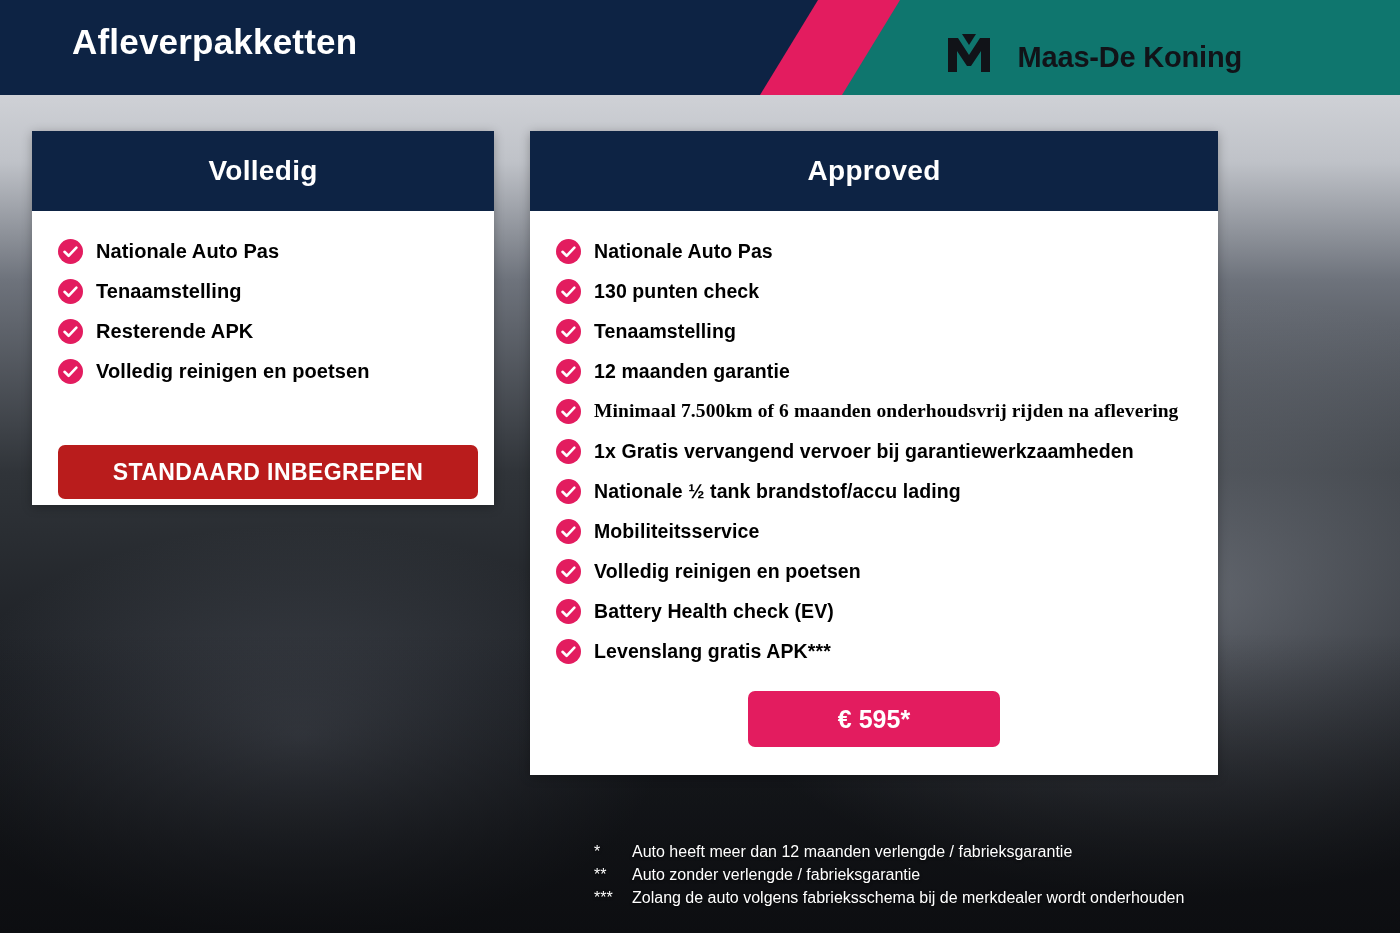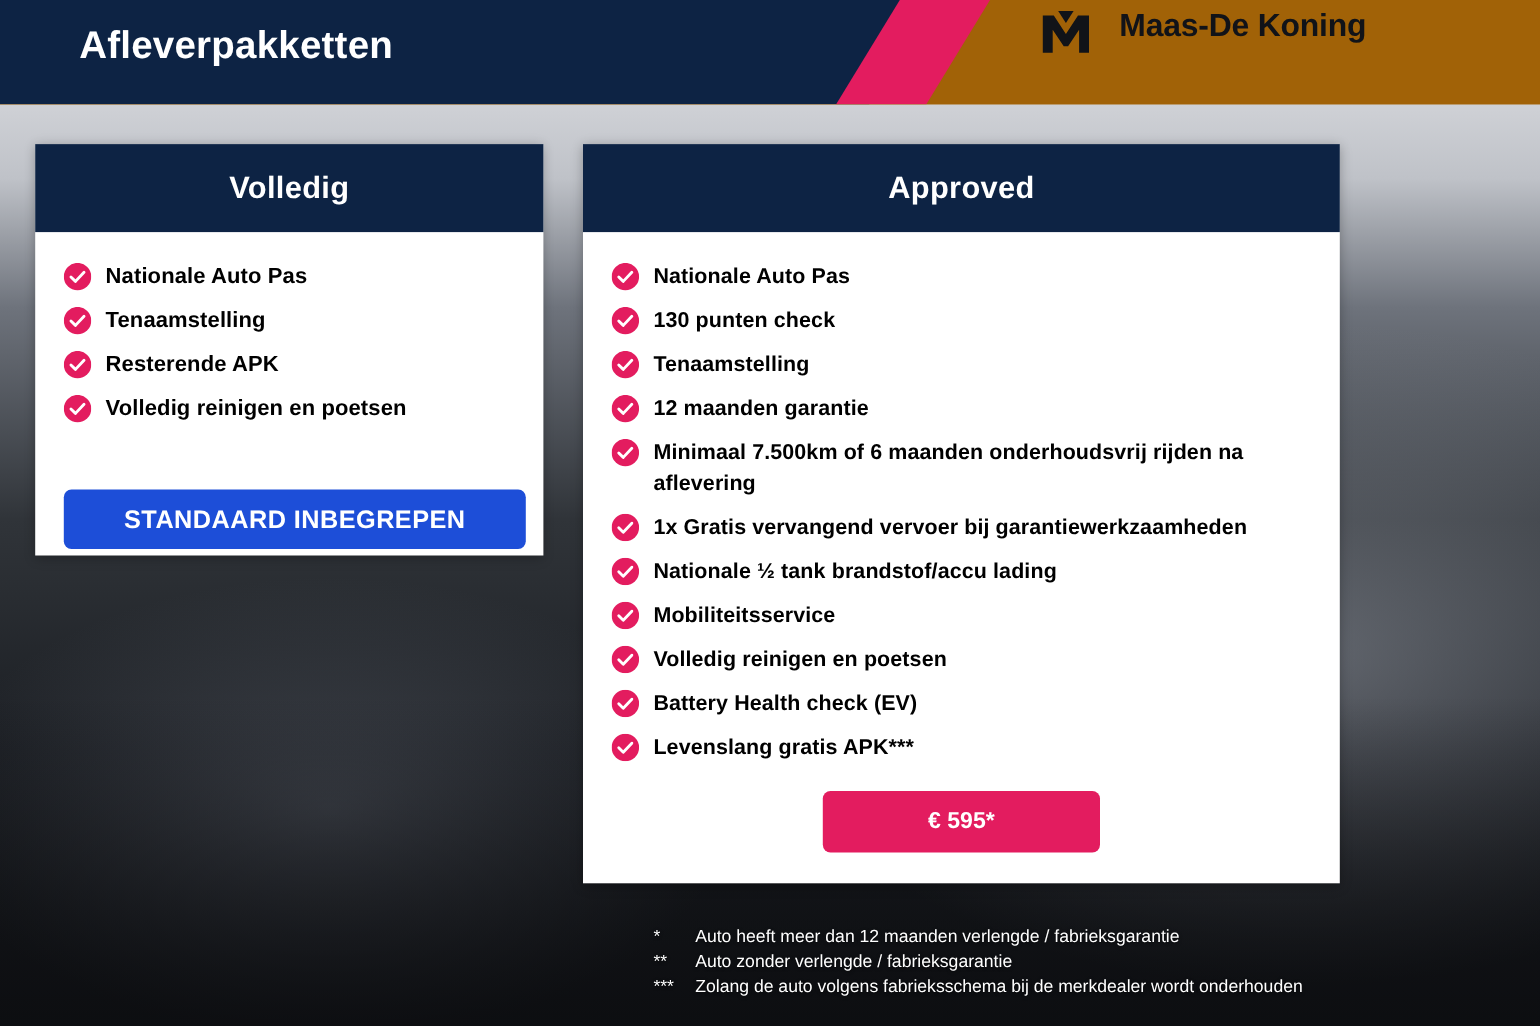--- a/index.html
+++ b/index.html
@@ -30,21 +30,21 @@
     position: absolute;
     left: 0; bottom: 0; width: 100%; height: 300px;
     background: linear-gradient(180deg, rgba(10,11,14,0) 0%, rgba(10,11,14,0.75) 100%);
   }
 
   
   .header {
     position: absolute;
     left: 0; top: 0;
     width: 1400px; height: 95px;
-    background: #a16207;
+    background: #0f766e;
     overflow: hidden;
   }
   .header-navy {
     position: absolute;
     left: 0; top: 0;
     width: 880px; height: 95px;
     background: #0d2344;
     clip-path: polygon(0 0, 880px 0, 790px 95px, 0 95px);
   }
   .header-pink {
@@ -57,23 +57,23 @@
   .header-title {
     position: absolute;
     left: 72px; top: 22px;
     font-size: 35px;
     font-weight: bold;
     color: #ffffff;
     letter-spacing: 0.2px;
   }
   .brand {
     position: absolute;
-    right: 158px; top: 8px;
+    right: 158px; top: 32px;
     display: flex;
-    align-items: flex-start;
+    align-items: flex-end;
     gap: 26px;
   }
   .brand-mark { width: 46px; height: 42px; }
   .brand-name {
     font-size: 29px;
     font-weight: bold;
     color: #111318;
     letter-spacing: -0.2px;
     white-space: nowrap;
   }
@@ -120,21 +120,21 @@
   }
 
   .card-standaard { left: 32px; top: 131px; width: 462px; }
   .card-approved  { left: 530px; top: 131px; width: 688px; }
 
   .card-standaard .feat-text { font-size: 20px; }
 
   .btn-included {
     margin: 24px 0 6px 26px;
     width: 420px; height: 54px;
-    background: #1d4ed8;
+    background: #b91c1c;
     border: none;
     border-radius: 7px;
     color: #fff;
     font-family: "Liberation Sans", sans-serif;
     font-size: 23px;
     font-weight: bold;
     letter-spacing: 0.4px;
     cursor: pointer;
   }
 
@@ -145,21 +145,21 @@
     margin-top: 26px;
     margin-bottom: 4px;
   }
   .price-btn {
     width: 252px; height: 56px;
     background: #e31c5f;
     border: none;
     border-radius: 7px;
     color: #fff;
     font-family: "Liberation Sans", sans-serif;
-    font-size: 21px;
+    font-size: 25px;
     font-weight: bold;
     cursor: pointer;
   }
 
   
   .footnotes {
     position: absolute;
     left: 594px; top: 840px;
     color: #ffffff;
     font-size: 16px;
@@ -279,21 +279,21 @@
         </span>
         <span class="feat-text">12 maanden garantie</span>
       </li>
       <li class="feat">
         <span class="check">
           <svg viewBox="0 0 25 25" width="25" height="25">
               <circle cx="12.5" cy="12.5" r="12.5" fill="#e31c5f"></circle>
               <path d="M6.5 12.8 L10.6 16.8 L18.4 8.6" stroke="#fff" stroke-width="2.6" fill="none" stroke-linecap="round" stroke-linejoin="round"></path>
             </svg>
         </span>
-        <span class="feat-text" style="max-width:690px;">Minimaal 7.500km of 6 maanden onderhoudsvrij rijden na aflevering</span>
+        <span class="feat-text" style="max-width:690px;font-family:Liberation Serif, serif;">Minimaal 7.500km of 6 maanden onderhoudsvrij rijden na aflevering</span>
       </li>
       <li class="feat">
         <span class="check">
           <svg viewBox="0 0 25 25" width="25" height="25">
               <circle cx="12.5" cy="12.5" r="12.5" fill="#e31c5f"></circle>
               <path d="M6.5 12.8 L10.6 16.8 L18.4 8.6" stroke="#fff" stroke-width="2.6" fill="none" stroke-linecap="round" stroke-linejoin="round"></path>
             </svg>
         </span>
         <span class="feat-text">1x Gratis vervangend vervoer bij garantiewerkzaamheden</span>
       </li>

